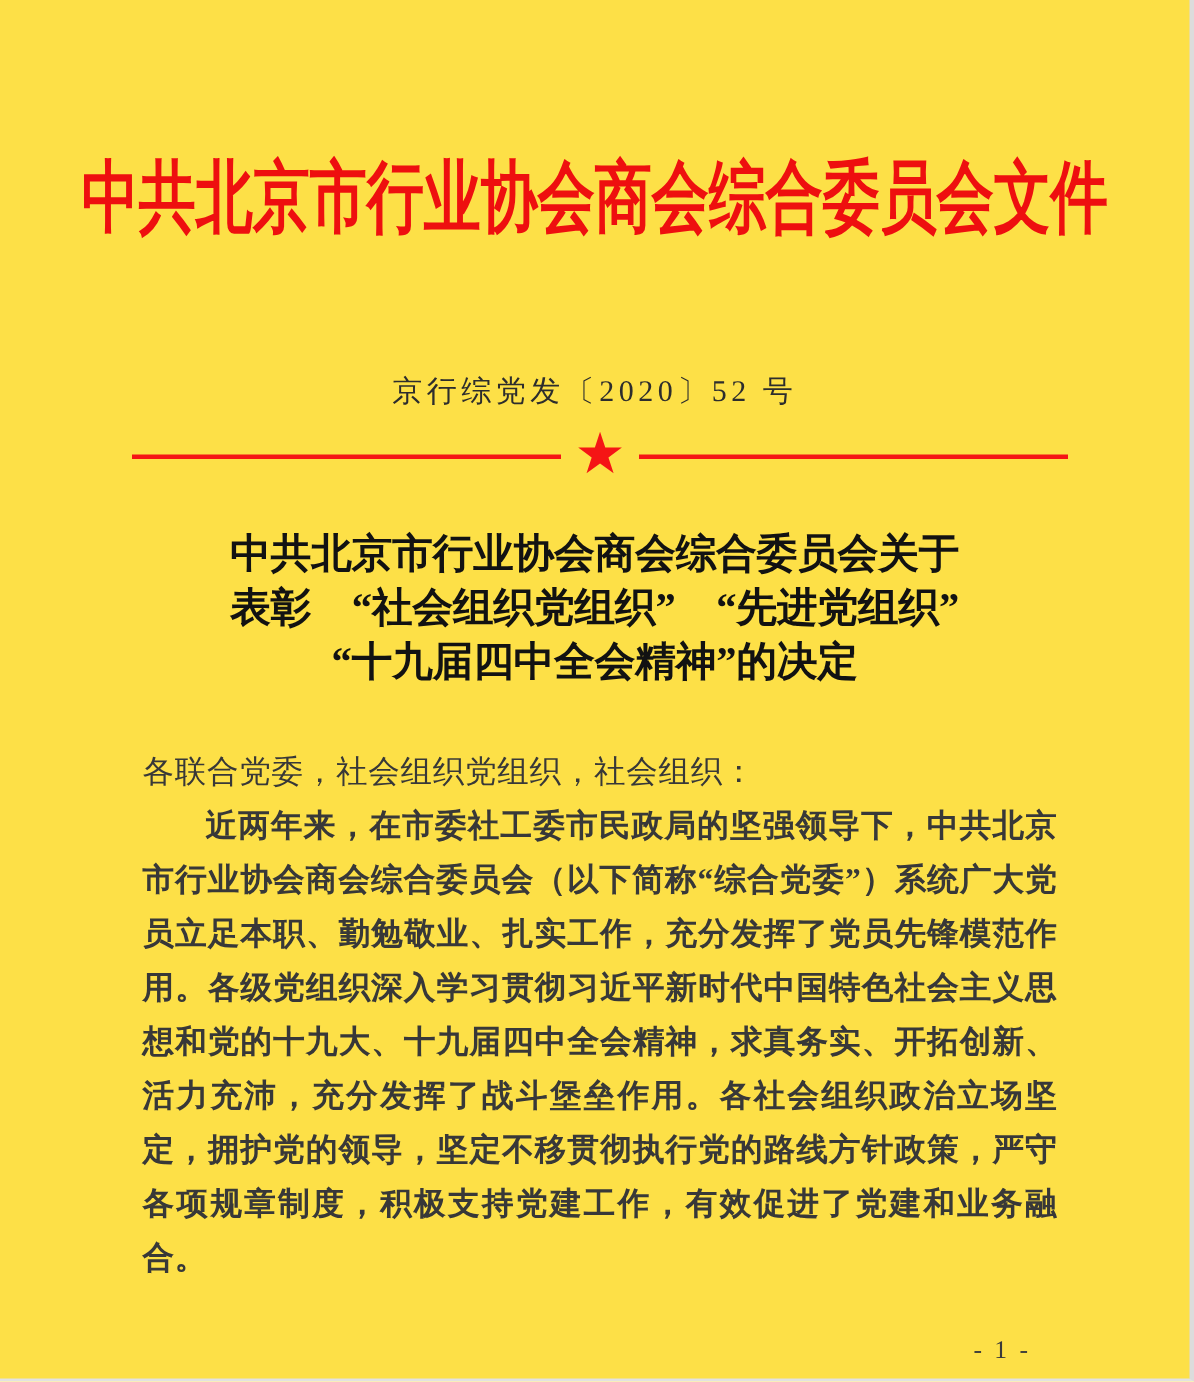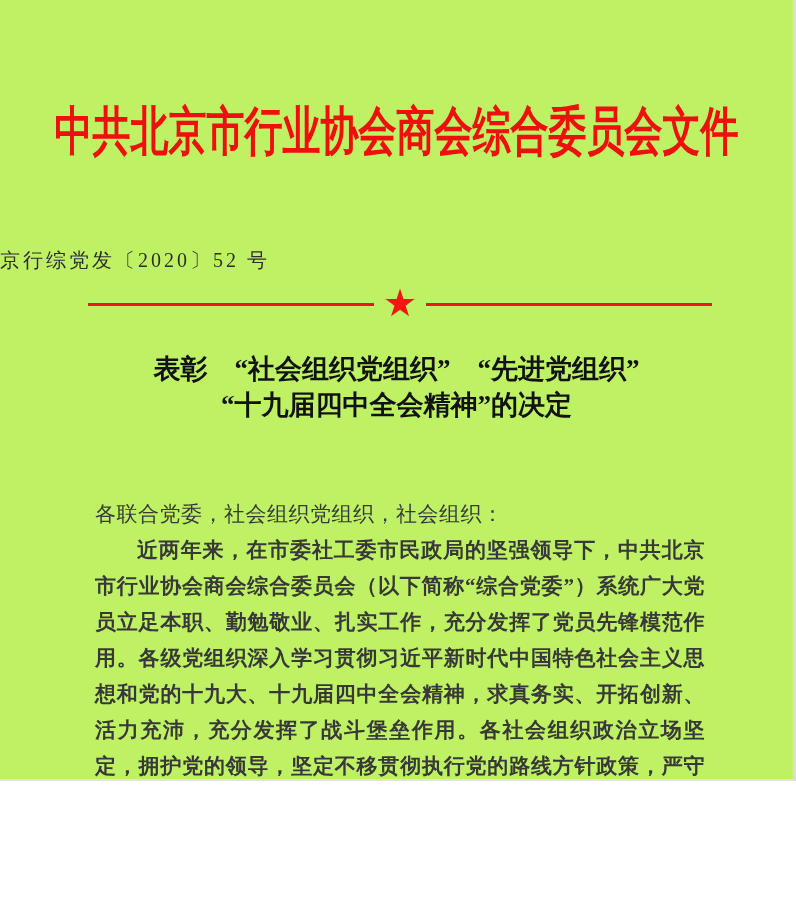--- a/index.html
+++ b/index.html
@@ -1,20 +1,20 @@
 <!DOCTYPE html>
 <html><head>
 <meta charset="utf-8">
 <style>
   html, body { margin: 0; padding: 0; background: #ffffff; }
   .page {
     position: relative;
     width: 796px;
-    height: 781px;
-    background: #bef264;
+    height: 921px;
+    background: #fde047;
     box-sizing: border-box;
     border-right: 3px solid #dcdcdc;
     border-bottom: 2px solid #e2e2e2;
     overflow: hidden;
     font-family: "Liberation Serif", "DejaVu Serif", serif;
   }
   .org-title {
     position: absolute;
     top: 97px;
     left: 0;
@@ -27,20 +27,21 @@
     white-space: nowrap;
     transform: scaleY(1.38);
     transform-origin: center top;
     letter-spacing: 0px;
   }
   .doc-number {
     position: absolute;
     top: 247px;
     left: 0;
     width: 100%;
+    text-align: center;
     font-size: 20px;
     letter-spacing: 3px;
     color: #2d2d2d;
   }
   .divider {
     position: absolute;
     top: 287px;
     left: 88px;
     width: 624px;
     height: 34px;
@@ -111,20 +112,21 @@
 
   <div class="doc-number">京行综党发〔2020〕52 号</div>
 
   <div class="divider">
     <span class="divider-line"></span>
     <span class="divider-star">★</span>
     <span class="divider-line"></span>
   </div>
 
   <div class="doc-title">
+    <div class="t-line">中共北京市行业协会商会综合委员会关于</div>
     <div class="t-line">表彰　“社会组织党组织”　“先进党组织”</div>
     <div class="t-line">“十九届四中全会精神”的决定</div>
   </div>
 
   <div class="body-block">
     <p class="salutation">各联合党委，社会组织党组织，社会组织：</p>
     <p class="para">近两年来，在市委社工委市民政局的坚强领导下，中共北京市行业协会商会综合委员会（以下简称“综合党委”）系统广大党员立足本职、勤勉敬业、扎实工作，充分发挥了党员先锋模范作用。各级党组织深入学习贯彻习近平新时代中国特色社会主义思想和党的十九大、十九届四中全会精神，求真务实、开拓创新、活力充沛，充分发挥了战斗堡垒作用。各社会组织政治立场坚定，拥护党的领导，坚定不移贯彻执行党的路线方针政策，严守各项规章制度，积极支持党建工作，有效促进了党建和业务融合。</p>
   </div>
 
   <div class="page-number">- 1 -</div>

